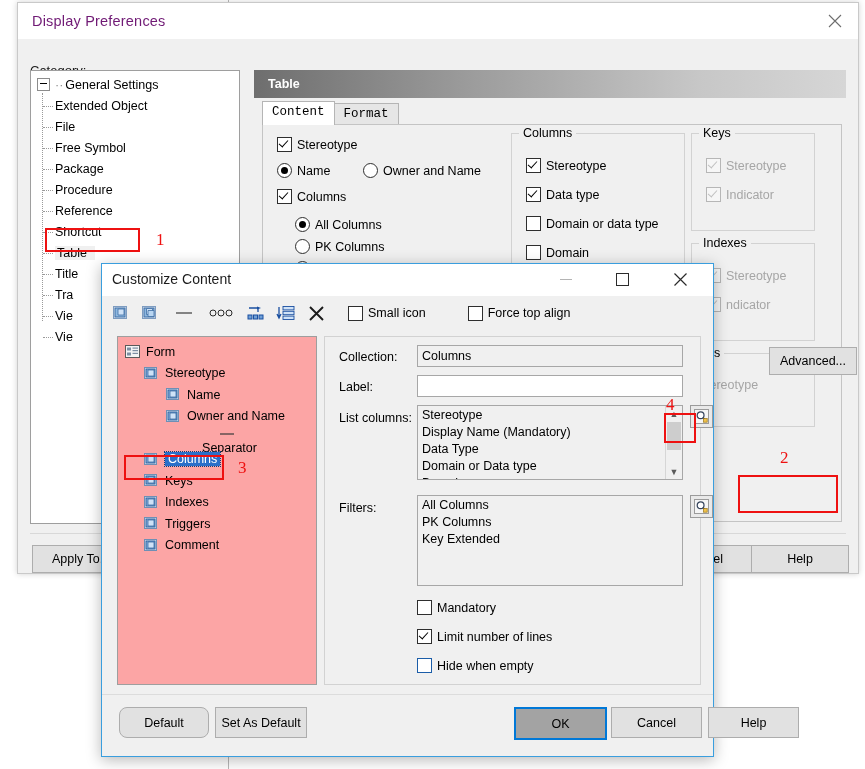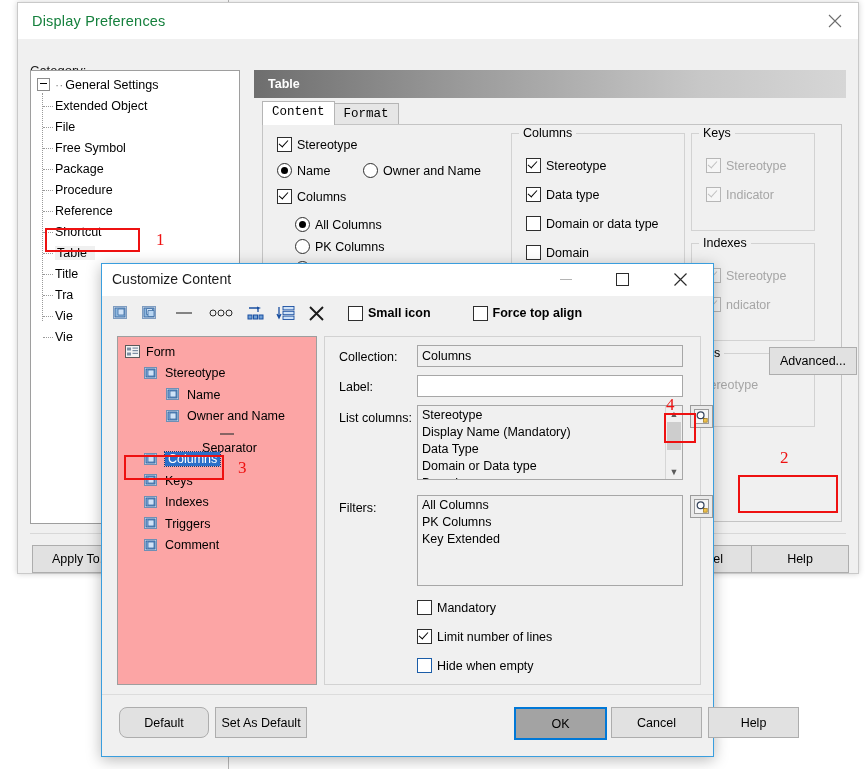--- a/index.html
+++ b/index.html
@@ -37,21 +37,21 @@
   .dp-titlebar {
     position: absolute;
     left: 0; top: 0; right: 0;
     height: 36px;
     background: #ffffff;
   }
   .dp-title {
     position: absolute;
     left: 14px; top: 10px;
     font-size: 14.5px;
-    color: #15803d;
+    color: #701a75;
     letter-spacing: .2px;
     white-space: nowrap;
   }
   .dp-close {
     position: absolute;
     right: 8px; top: 5px;
     width: 30px; height: 26px;
     display: flex; align-items: center; justify-content: center;
     font-size: 17px;
     color: #6d6d6d;
@@ -318,21 +318,20 @@
     width: 20px; height: 18px;
     margin-left: 9px;
     display: flex; align-items: center; justify-content: center;
     cursor: default;
   }
   .tb-cb {
     display: flex; align-items: center;
     font-size: 12.5px; color: #000;
     margin-left: 18px;
     white-space: nowrap;
-    font-weight: bold;
   }
   .tb-cb .t { margin-left: 5px; }
 
   .cc-tree {
     position: absolute;
     left: 15px; top: 72px;
     width: 198px; height: 347px;
     background: #fca5a5;
     border: 1px solid #9e9e9e;
     overflow: hidden;

